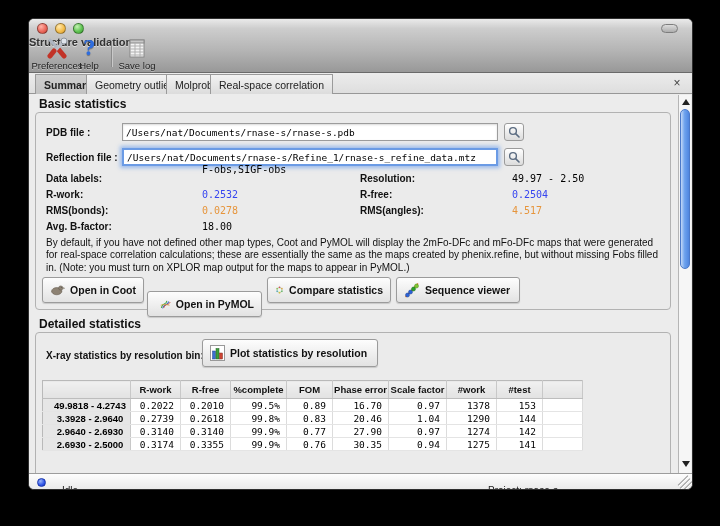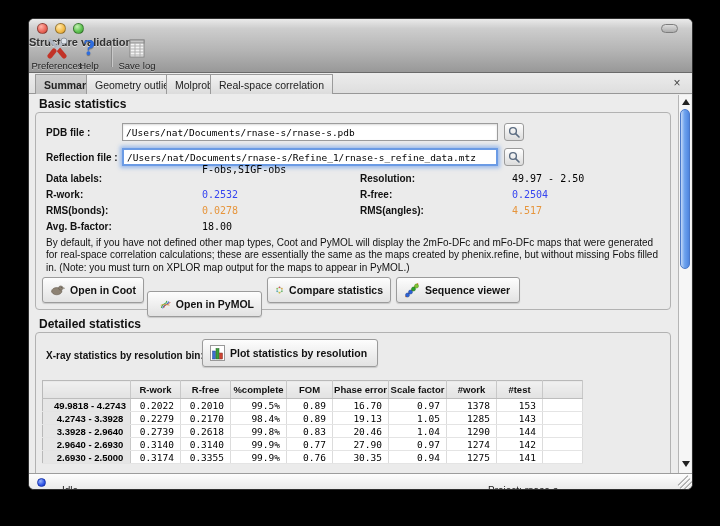--- a/index.html
+++ b/index.html
@@ -293,32 +293,20 @@
               <td>0.2010</td>
           <td>99.5%</td>
               <td>0.89</td>
           <td>16.70</td>
               <td>0.97</td>
           <td>1378</td>
               <td>153</td>
               <td></td>
         </tr>
         <tr>
-          <td class="rc">4.2743 - 3.3928</td>
-          <td>0.2279</td>
-              <td>0.2170</td>
-          <td>98.4%</td>
-              <td>0.89</td>
-          <td>19.13</td>
-              <td>1.05</td>
-          <td>1285</td>
-              <td>143</td>
-              <td></td>
-        </tr>
-        <tr>
           <td class="rc">3.3928 - 2.9640</td>
           <td>0.2739</td>
               <td>0.2618</td>
           <td>99.8%</td>
               <td>0.83</td>
           <td>20.46</td>
               <td>1.04</td>
           <td>1290</td>
               <td>144</td>
               <td></td>

